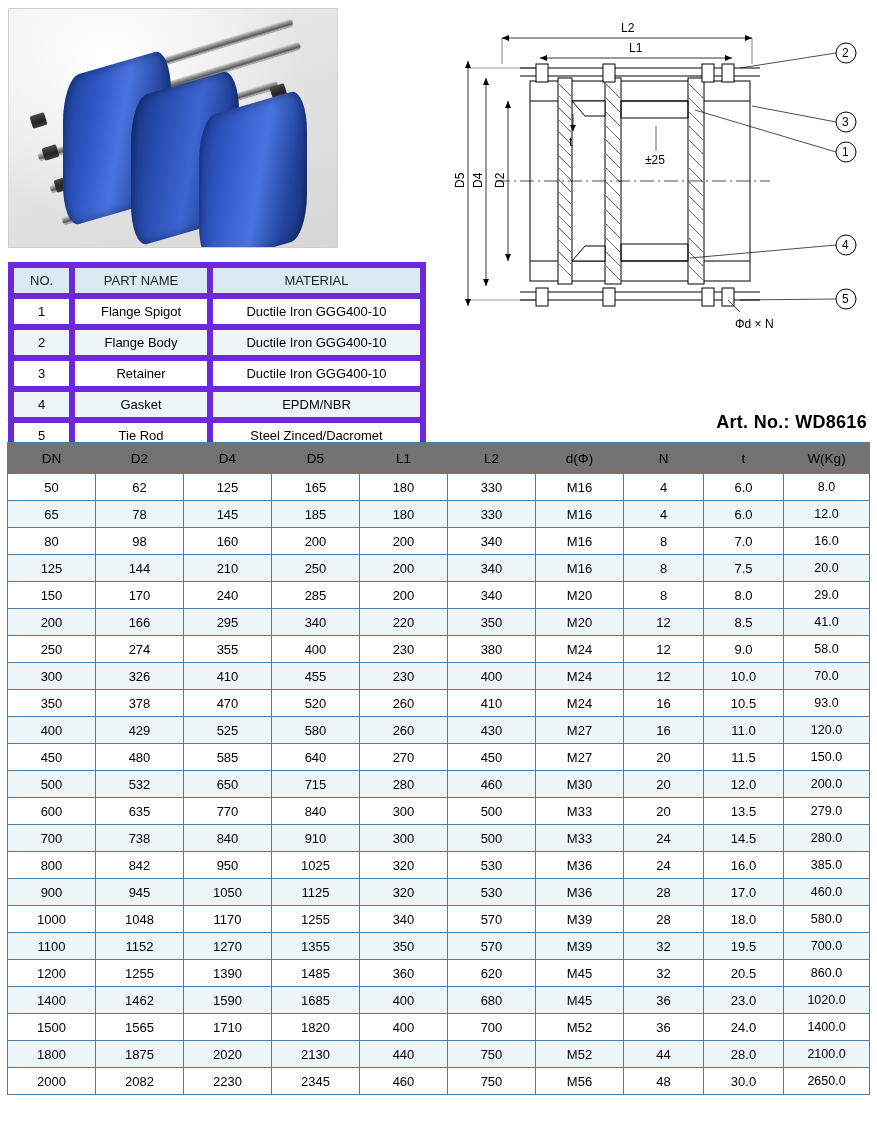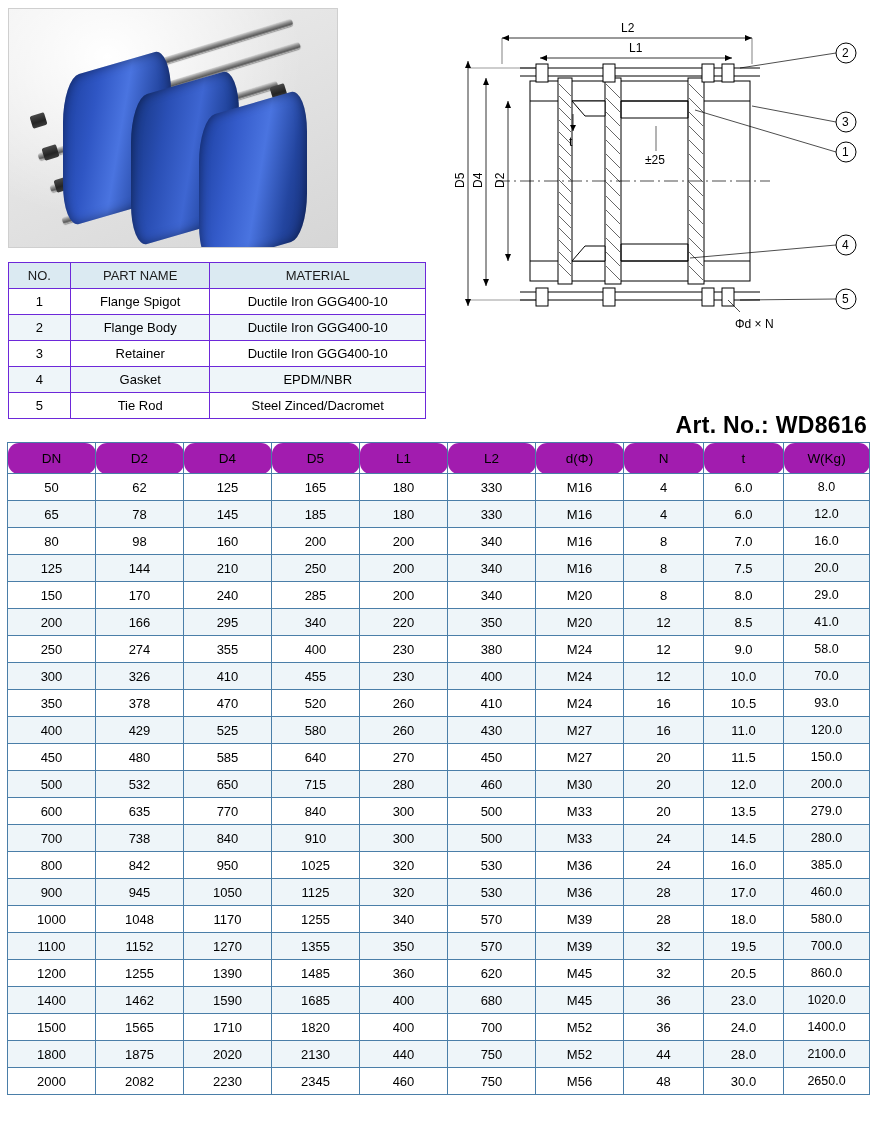--- a/index.html
+++ b/index.html
@@ -62,21 +62,21 @@
 
   
   #parts-table {
     position: absolute;
     left: 8px; top: 262px;
     width: 418px;
     border-collapse: collapse;
     font-size: 13px;
   }
   #parts-table th, #parts-table td {
-    border: 1px solid #6d28d9;
+    border: 6px solid #6d28d9;
     text-align: center;
     padding: 5px 2px;
     height: 16px;
   }
   #parts-table thead th {
     background: #dbeaf2;
     font-weight: normal;
     color: #1b1b1b;
   }
   #parts-table tbody tr:nth-child(even) td { background: #eef5f9; }
@@ -88,45 +88,44 @@
   #tech-drawing {
     position: absolute;
     left: 440px; top: 6px;
     width: 432px; height: 350px;
   }
 
   
   #art-no {
     position: absolute;
     right: 10px; top: 412px;
-    font-size: 23px;
+    font-size: 18px;
     font-weight: bold;
     letter-spacing: .3px;
   }
 
   
   #spec-table {
     position: absolute;
     left: 7px; top: 442px;
     width: 863px;
     border-collapse: collapse;
     font-size: 13px;
   }
   #spec-table th, #spec-table td {
     border: 1px solid #4a7ea8;
     text-align: center;
     height: 27px;
     padding: 2px 0;
     font-weight: normal;
   }
   #spec-table thead th {
-    background: #a21caf;
+    background: #737373;
     font-size: 13.5px;
     height: 31px;
-    border-radius: 11px;
   }
   #spec-table tbody tr:nth-child(even) td { background: #eef5f9; }
   #spec-table td.w { font-size: 12.5px; }
 </style>
 </head>
 <body>
 
 <div id="product-photo">
   <div class="shadow-bg"></div>
 

